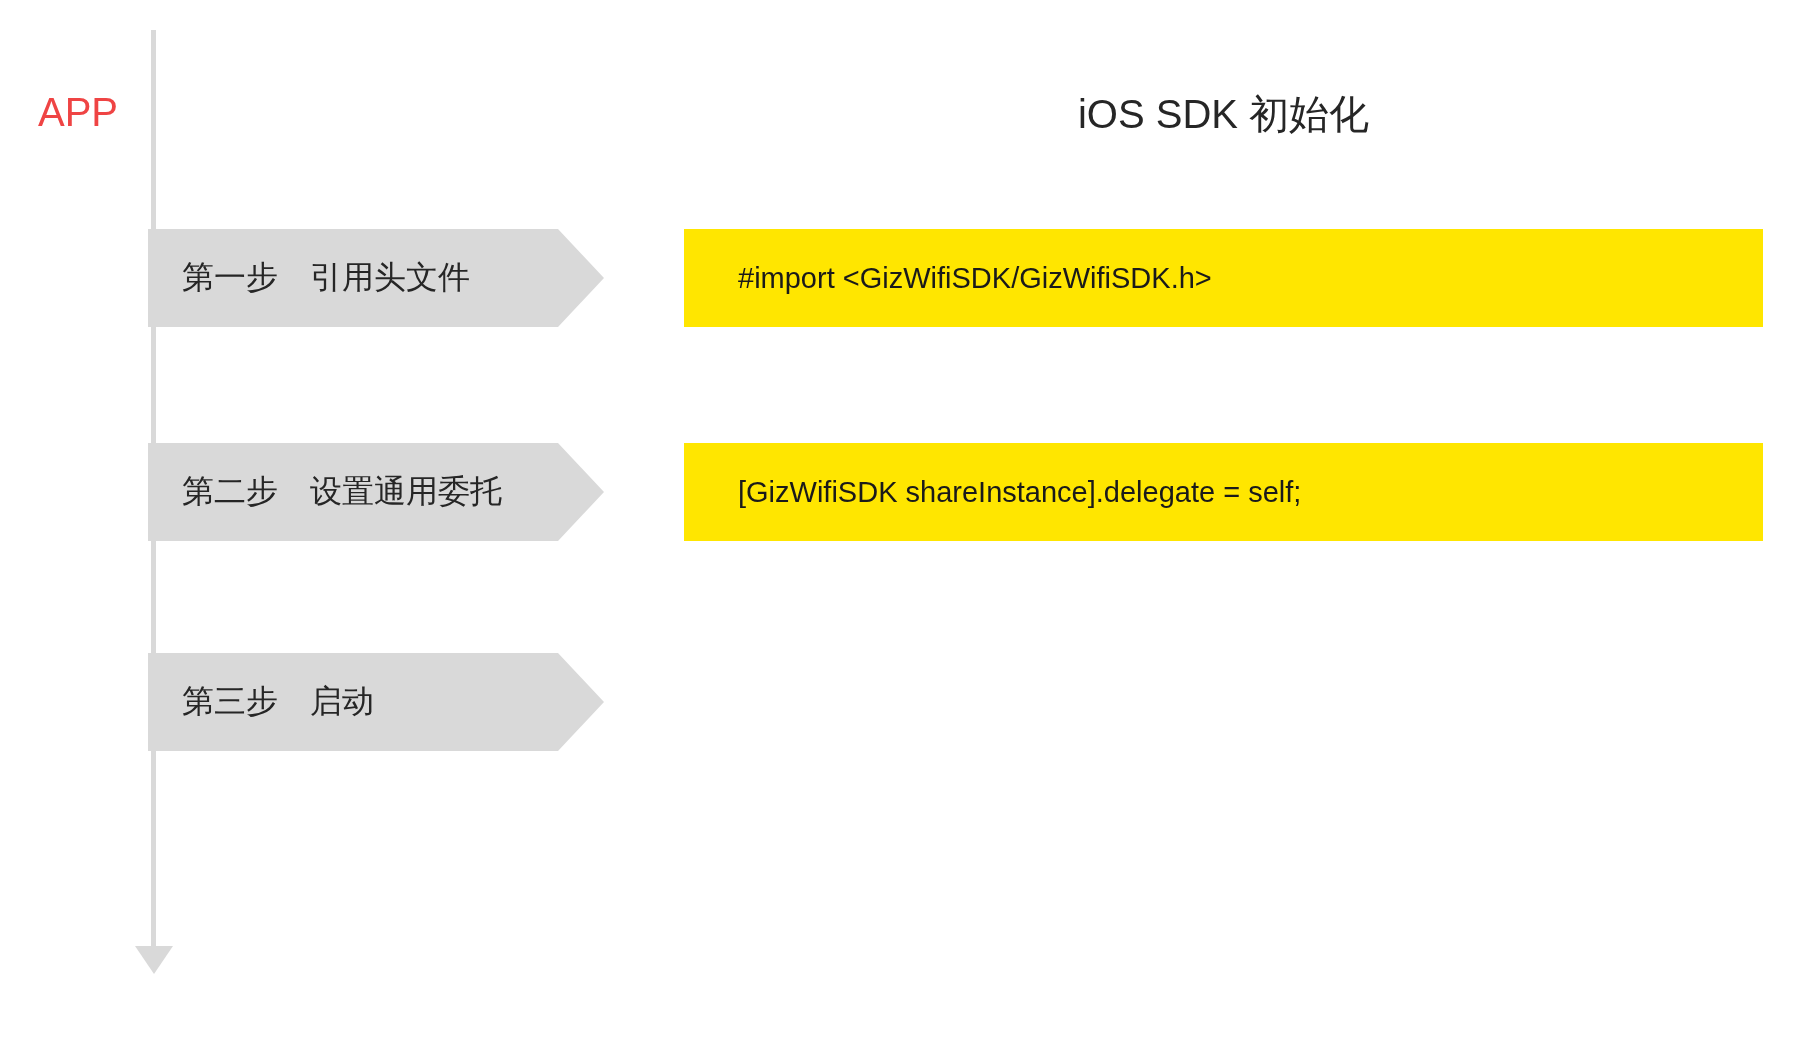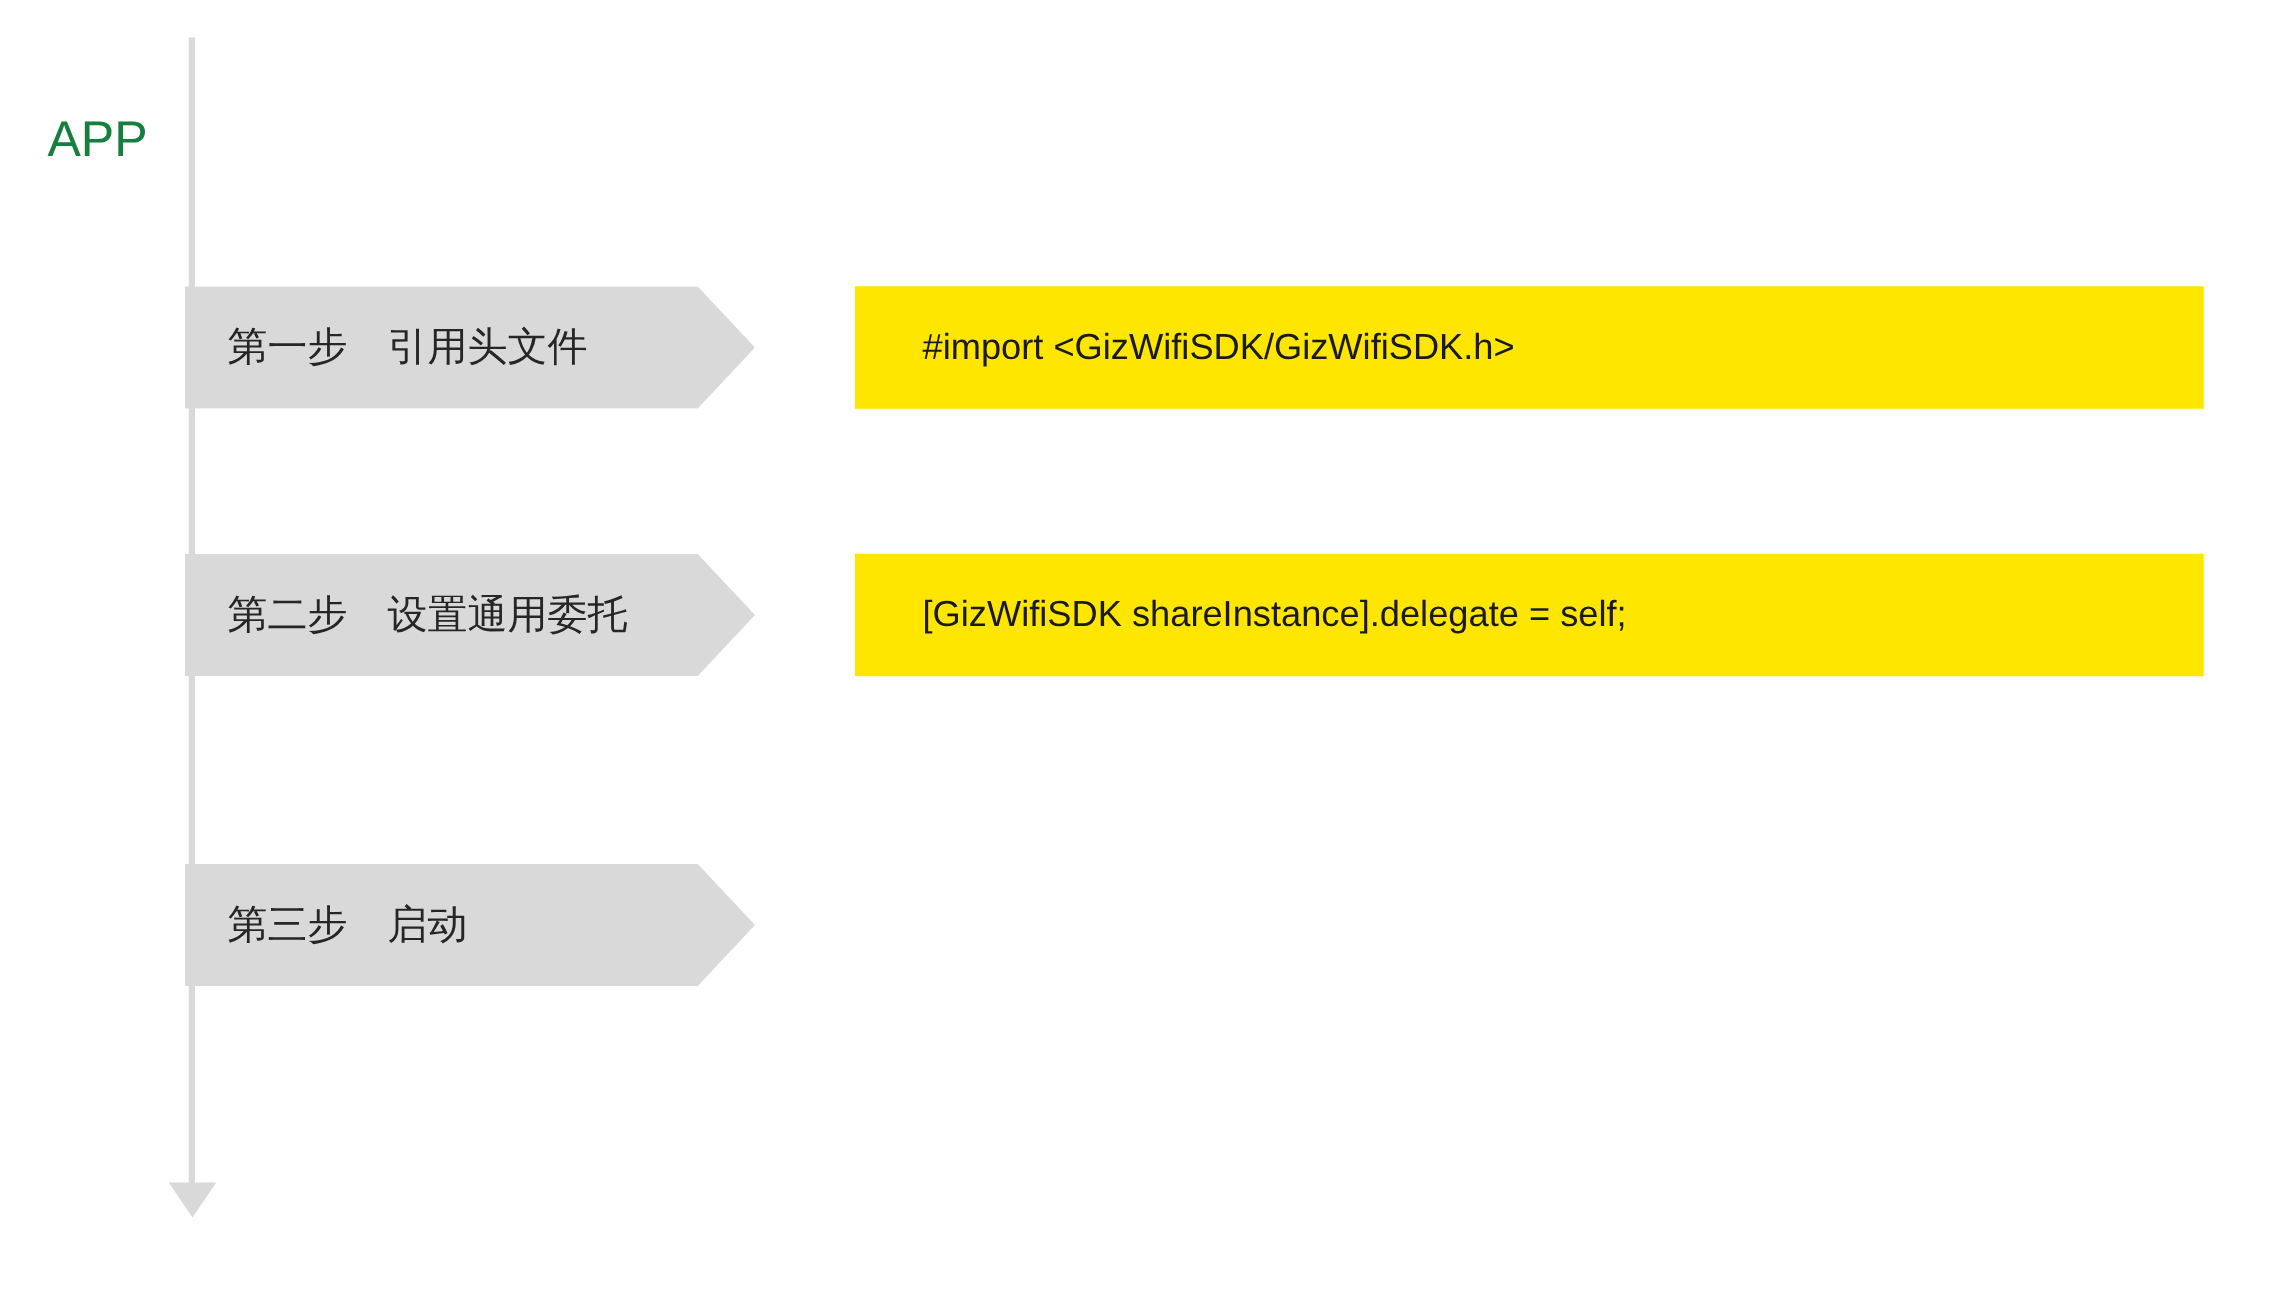--- a/index.html
+++ b/index.html
@@ -30,21 +30,21 @@
     border-left: 19px solid transparent;
     border-right: 19px solid transparent;
     border-top: 28px solid #d9d9d9;
   }
 
   .app-label {
     position: absolute;
     left: 38px;
     top: 90px;
     font-size: 40px;
-    color: #15803d;
+    color: #ef4444;
     line-height: 44px;
   }
 
   .diagram-title {
     position: absolute;
     left: 684px;
     top: 90px;
     width: 1079px;
     text-align: center;
     font-size: 40px;
@@ -53,21 +53,21 @@
   }
 
   .row {
     position: absolute;
     left: 0;
     width: 1820px;
     height: 98px;
   }
   .row-1 { top: 229px; }
   .row-2 { top: 443px; }
-  .row-3 { top: 653px; margin-top: 38px; }
+  .row-3 { top: 653px; }
 
   .step-arrow {
     position: absolute;
     left: 148px;
     top: 0;
     width: 456px;
     height: 98px;
     background: #d9d9d9;
     clip-path: polygon(0 0, calc(100% - 46px) 0, 100% 50%, calc(100% - 46px) 100%, 0 100%);
     display: flex;
@@ -100,20 +100,21 @@
 </head>
 <body>
 
 <div class="canvas">
 
   <div class="vline"></div>
   <div class="vline-arrowhead"></div>
 
   <div class="app-label">APP</div>
 
+  <div class="diagram-title">iOS SDK 初始化</div>
 
   <div class="row row-2">
     <div class="step-arrow">
       <span class="step-label">第二步　设置通用委托</span>
     </div>
     <div class="code-box">
       <span class="code-text">[GizWifiSDK shareInstance].delegate = self;</span>
     </div>
   </div>
 

